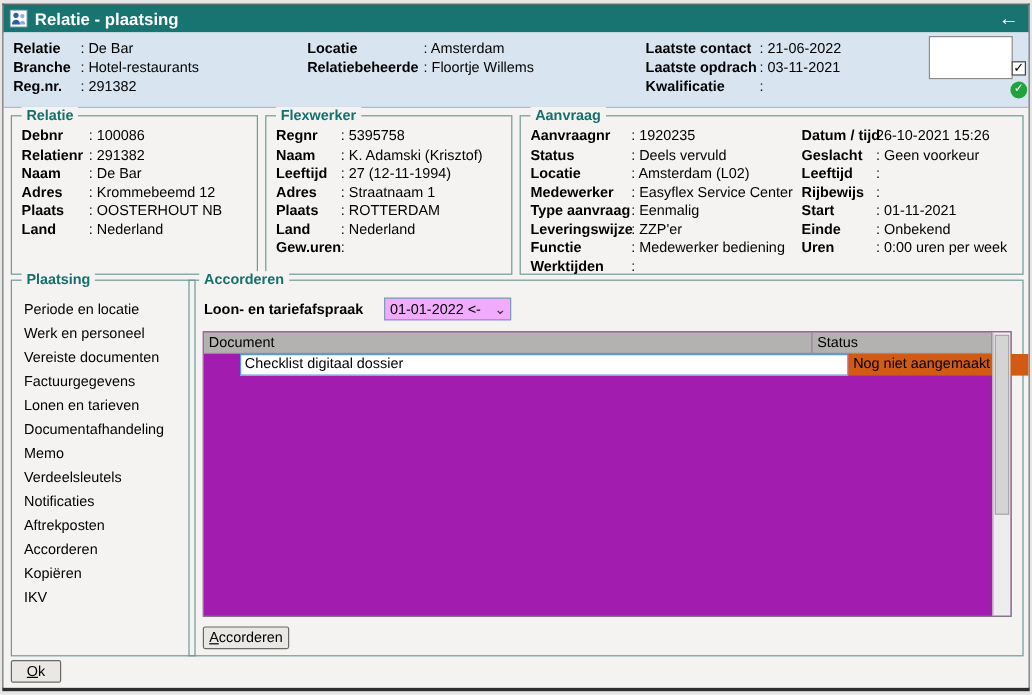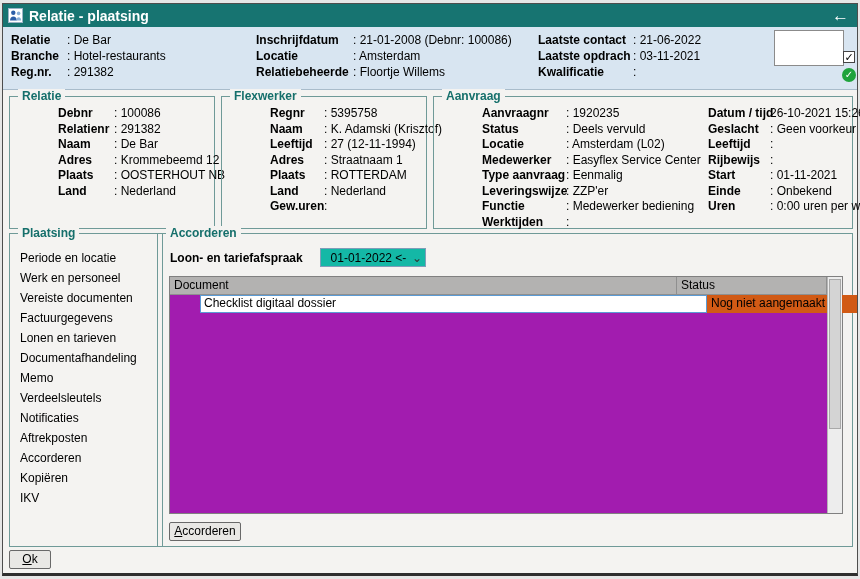--- a/index.html
+++ b/index.html
@@ -43,38 +43,38 @@
     background: #1fa33c; color: #fff; font-size: 10px; line-height: 14px; text-align: center; font-weight: bold;
   }
   
   .main { position: relative; height: 483px; background: #f4f3f1; }
   .groupbox { position: absolute; border: 1px solid #6f9a98; }
   .legend {
     position: absolute; top: -8px; left: 8px; background: #f4f3f1;
     padding: 0 4px; color: #156f6b; font-weight: bold; line-height: 14px; font-size: 12px;
   }
   .gbody { padding: 9px 0 0 8px; }
-  .grow { display: flex; line-height: 15.5px; white-space: nowrap; margin-left: 40px; }
+  .grow { display: flex; line-height: 15.5px; white-space: nowrap; }
   .gl { font-weight: bold; flex: none; }
   .w56 { width: 56px; } .w54 { width: 54px; } .w84 { width: 84px; } .w62 { width: 62px; }
   #box-relatie    { left: 6px;   top: 6px;   width: 206px; height: 133px; }
   #box-flexwerker { left: 218px; top: 6px;   width: 206px; height: 133px; }
   #box-aanvraag   { left: 430px; top: 6px;   width: 420px; height: 133px; }
   .acols { display: flex; }
   .acol-left { width: 226px; flex: none; }
   .acol-right { flex: 1; }
   #box-plaatsing  { left: 6px;   top: 143px; width: 154px; height: 314px; }
   #box-plaatsing .gbody { padding: 14px 0 0 0; }
   .pitem { padding-left: 10px; line-height: 20px; white-space: nowrap; cursor: pointer; }
   #box-accorderen { left: 154px; top: 143px; width: 696px; height: 314px; }
   .loon-row { position: absolute; left: 12px; top: 14px; display: flex; align-items: center; }
   .loon-label { font-weight: bold; width: 150px; }
   .combobox {
-    width: 106px; height: 19px; border: 1px solid #7f9db9; background: #14b8a6;
-    display: flex; align-items: center; padding: 0 3px 0 4px; cursor: pointer; text-align: center;
+    width: 106px; height: 19px; border: 1px solid #7f9db9; background: #f0abfc;
+    display: flex; align-items: center; padding: 0 3px 0 4px; cursor: pointer;
   }
   .combo-value { flex: 1; }
   .combo-arrow { color: #333; font-size: 12px; line-height: 8px; }
   
   .doc-table { position: absolute; left: 11px; top: 42px; width: 674px; height: 238px; border: 1px solid #808080; background: #a21caf; }
   .thead { display: flex; height: 18px; }
   .th { background: #b3b2b1; border-right: 1px solid #8f8f8f; border-bottom: 1px solid #8f8f8f; padding: 1px 0 0 4px; white-space: nowrap; }
   .th-doc { width: 507px; flex: none; }
   .th-status { width: 150px; flex: none; }
   .trow { display: flex; height: 18px; cursor: pointer; padding-left: 30px; }
@@ -120,24 +120,20 @@
       <div class="hrow">
           <span class="hl hl1">Branche</span>
           <span>: Hotel-restaurants</span>
         </div>
       <div class="hrow">
           <span class="hl hl1">Reg.nr.</span>
           <span>: 291382</span>
         </div>
     </div>
     <div class="hcol hcol2">
-      <div class="hrow">
-          <span class="hl hl2">Inschrijfdatum</span>
-          <span>: 21-01-2008  (Debnr: 100086)</span>
-        </div>
       <div class="hrow">
           <span class="hl hl2">Locatie</span>
           <span>: Amsterdam</span>
         </div>
       <div class="hrow">
           <span class="hl hl2">Relatiebeheerde</span>
           <span>: Floortje Willems</span>
         </div>
     </div>
     <div class="hcol hcol3">

